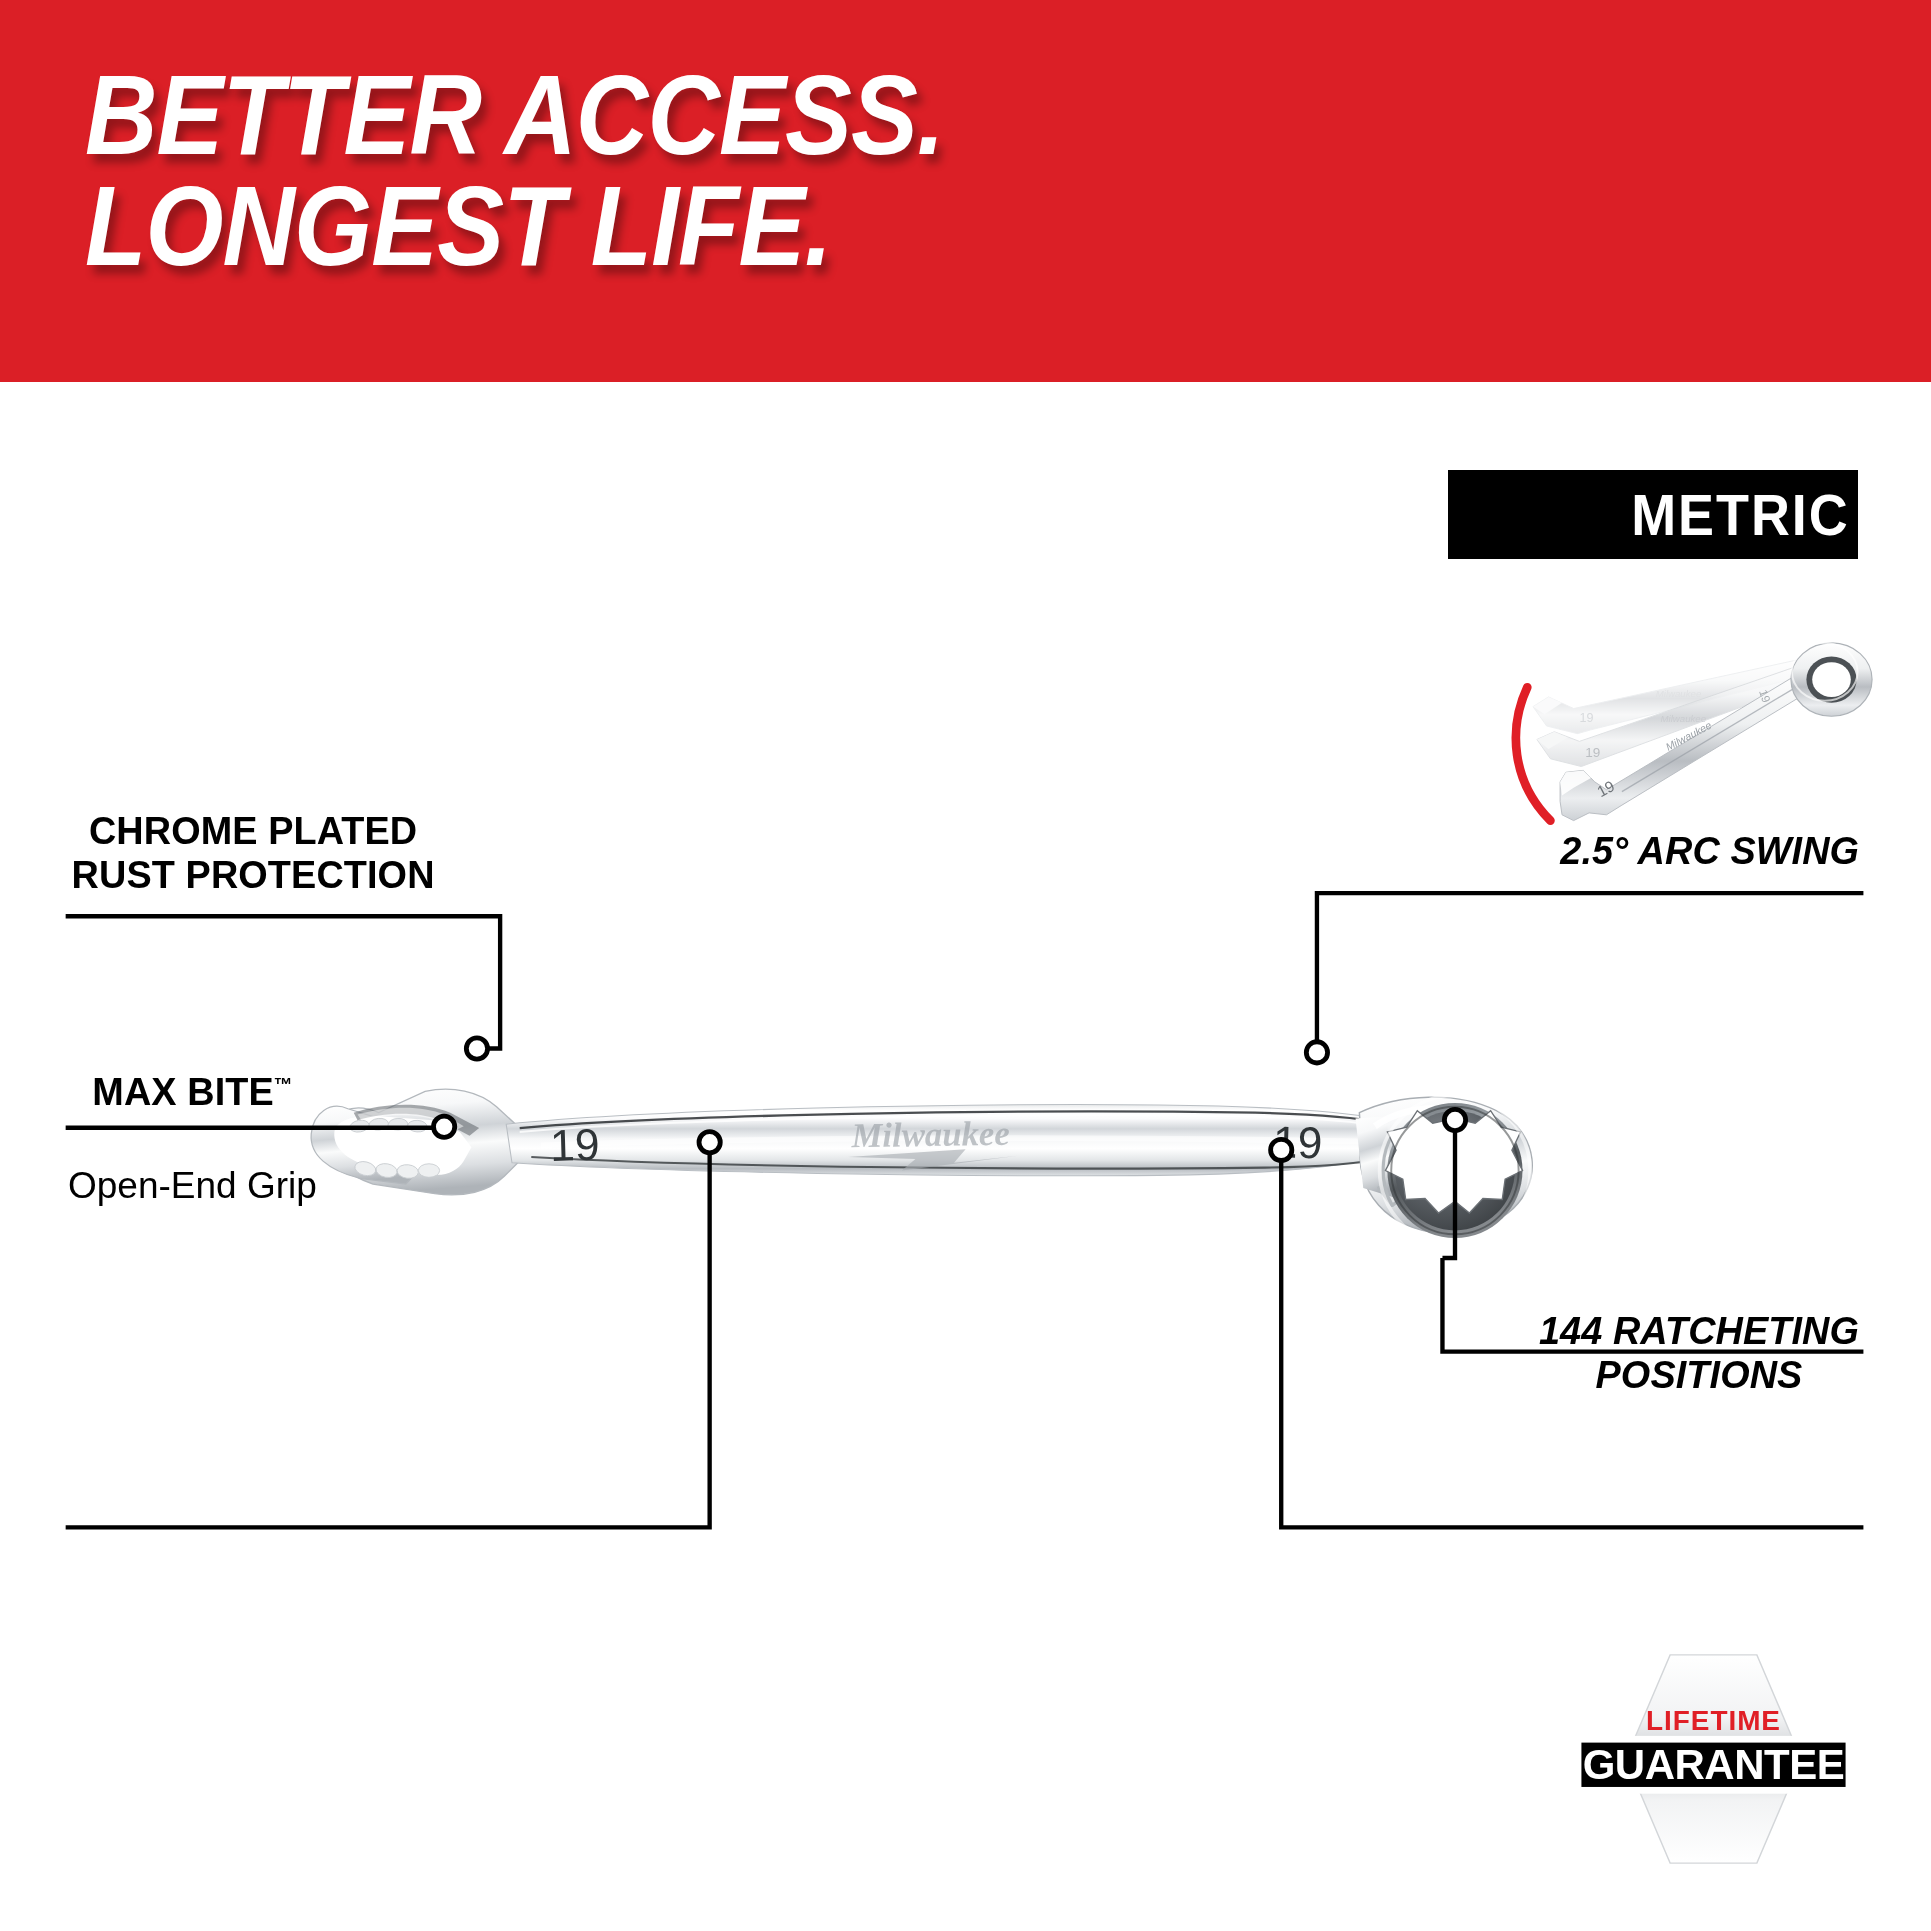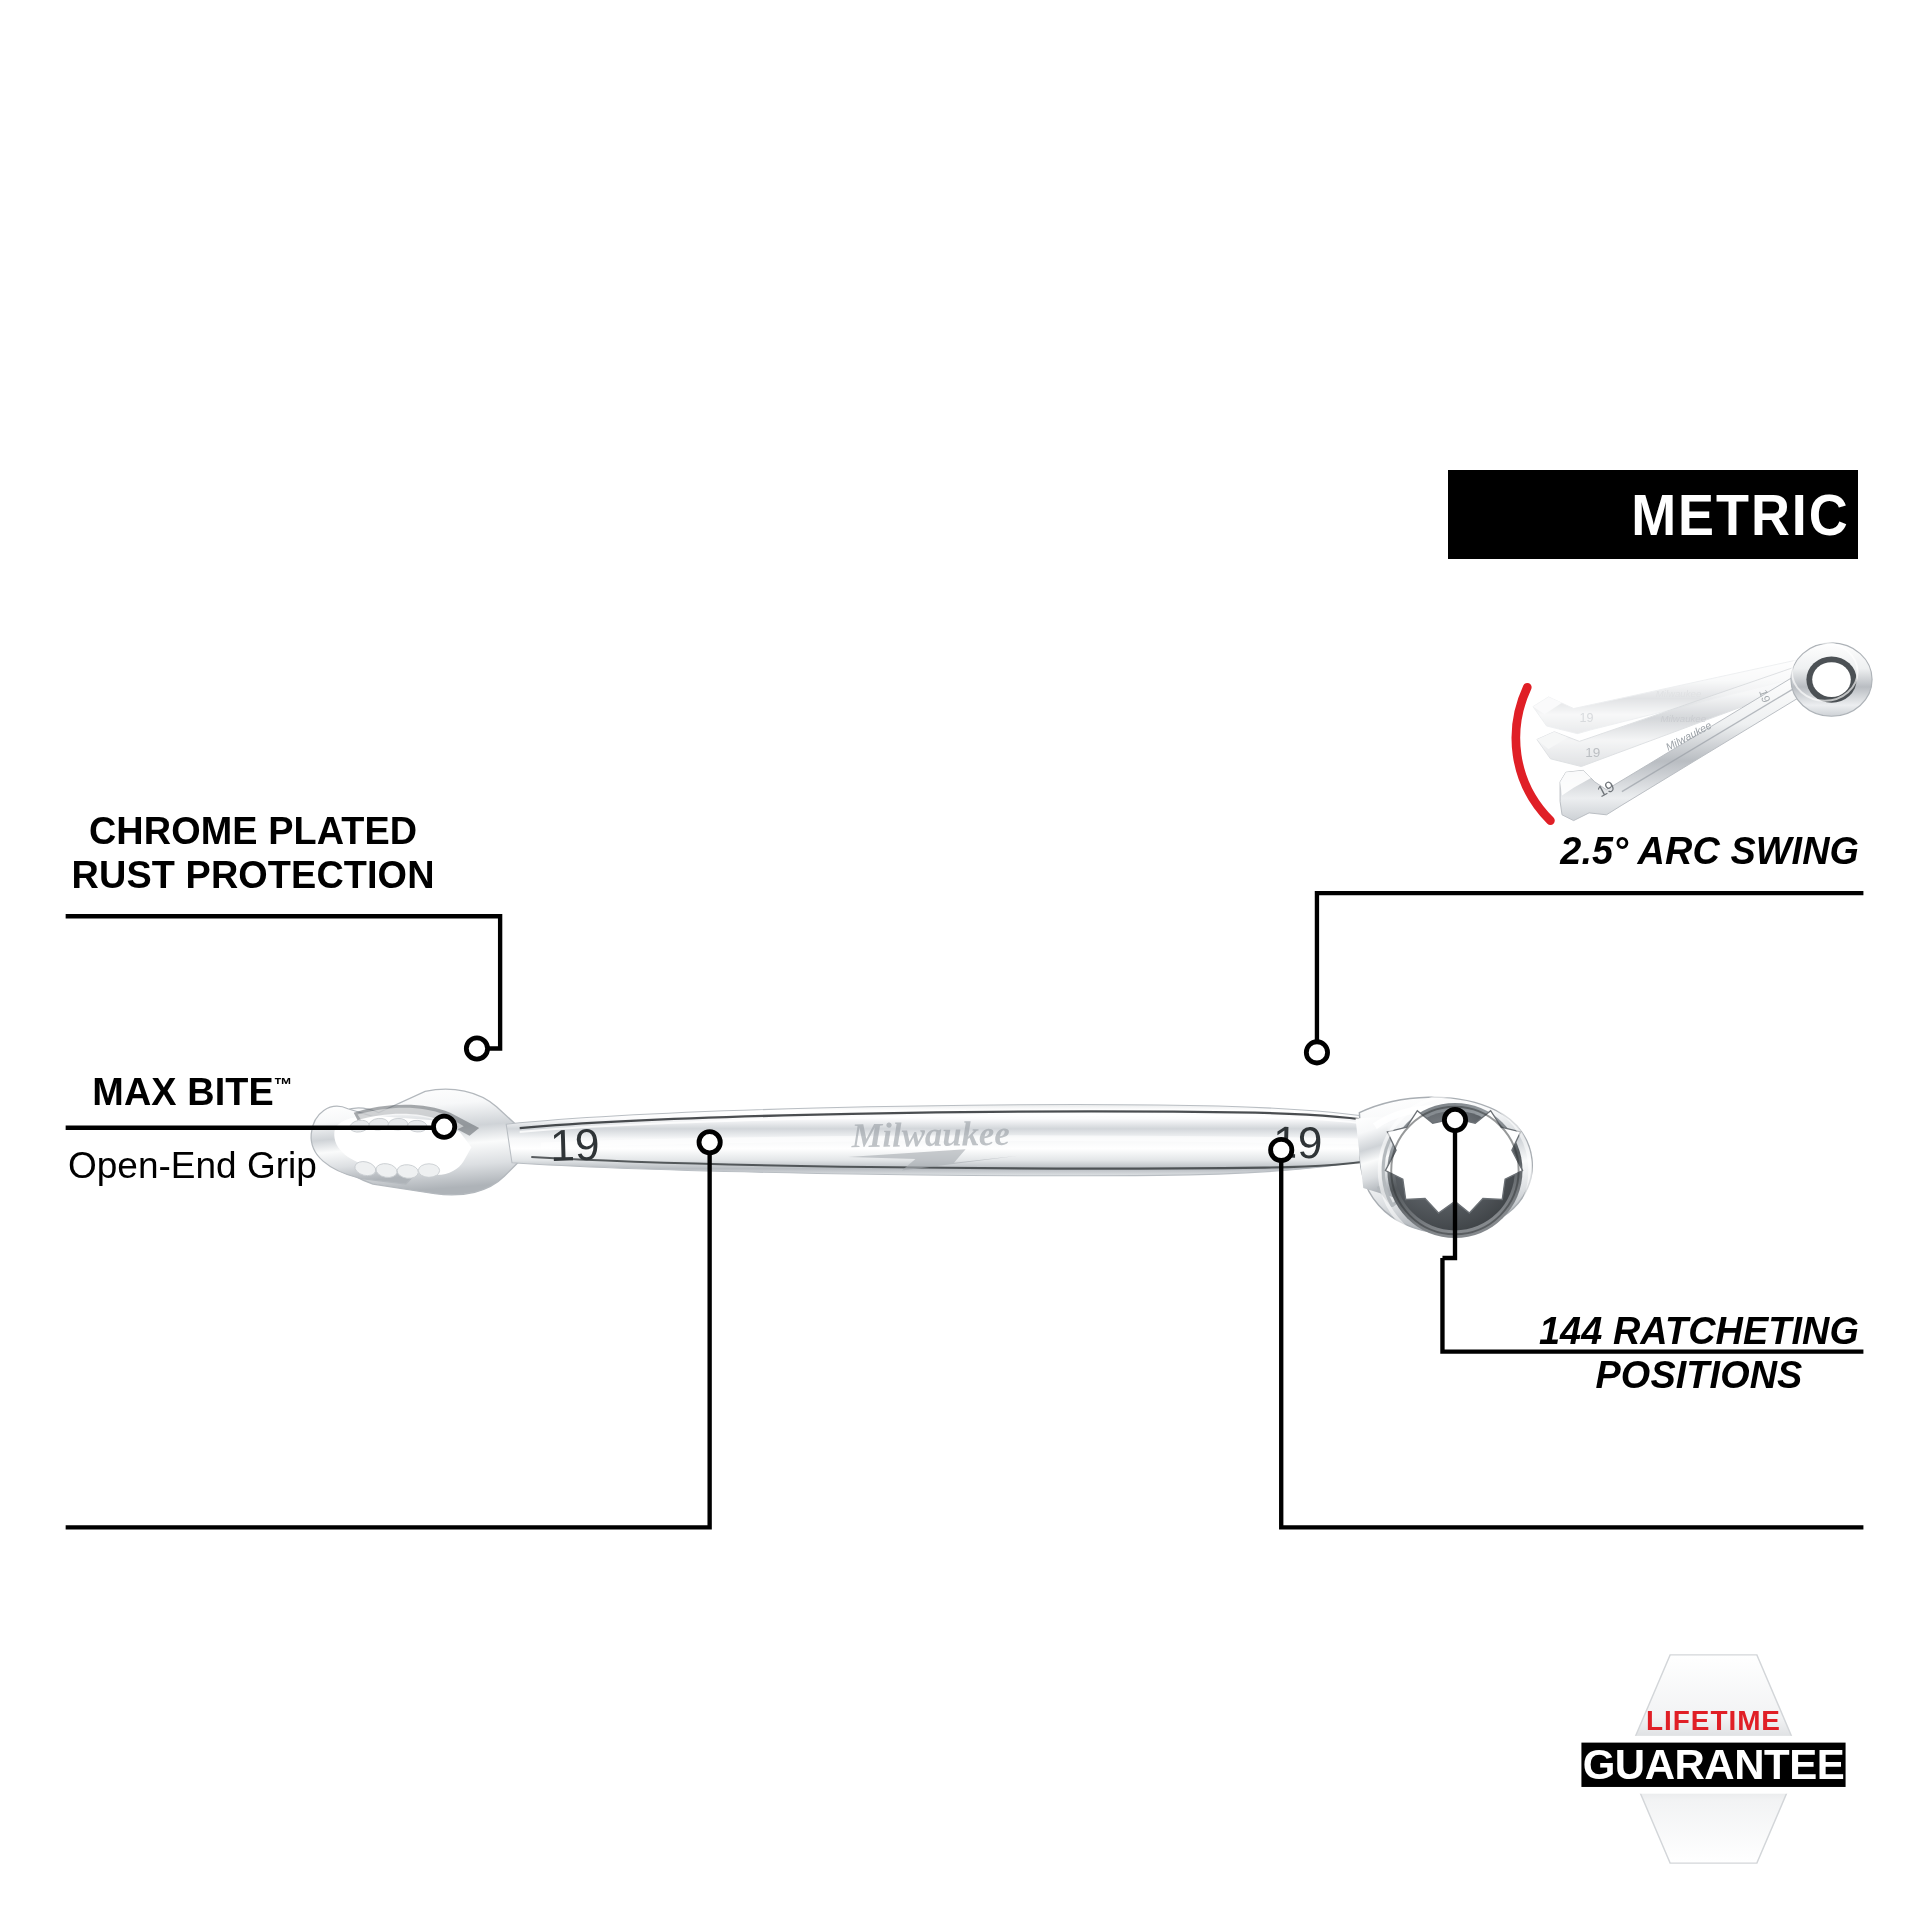--- a/index.html
+++ b/index.html
@@ -51,20 +51,26 @@
   #callout-ink{right:72px;top:1458px;}
 
   
   #guarantee-badge{position:absolute;left:1566px;top:1647px;width:295px;height:224px;}
 </style>
 </head>
 <body>
 
 <div id="page">
 
+  <div id="header-banner">
+    <div id="headline">
+      <span class="hl">BETTER ACCESS.</span>
+      <span class="hl">LONGEST LIFE.</span>
+    </div>
+  </div>
 
   <div id="metric-badge">
     <span>METRIC</span>
   </div>
 
   <svg id="arc-fan" viewBox="0 0 440 210">
     <defs>
       <linearGradient id="chromeA" x1="0" y1="0" x2="0" y2="1">
         <stop offset="0" stop-color="#ffffff"></stop>
         <stop offset="0.28" stop-color="#f4f5f6"></stop>
@@ -286,21 +292,21 @@
     </g>
   </svg>
 
   <div class="callout c-left" id="callout-chrome">
     <div class="c-title">CHROME PLATED</div>
     <div class="c-title">RUST PROTECTION</div>
   </div>
 
   <div class="callout c-left" id="callout-maxbite">
     <div class="c-title"><span>MAX BITE</span><span class="tm">™</span></div>
-    <div class="c-sub" style="margin-top:31px;">Open-End Grip</div>
+    <div class="c-sub" style="margin-top:51px;">Open-End Grip</div>
   </div>
 
 
   <div class="callout c-right" id="callout-arc">
     <div class="c-title">2.5° ARC SWING</div>
   </div>
 
   <div class="callout c-right" id="callout-ratchet">
     <div class="c-title">144 RATCHETING</div>
     <div class="c-title">POSITIONS</div>

